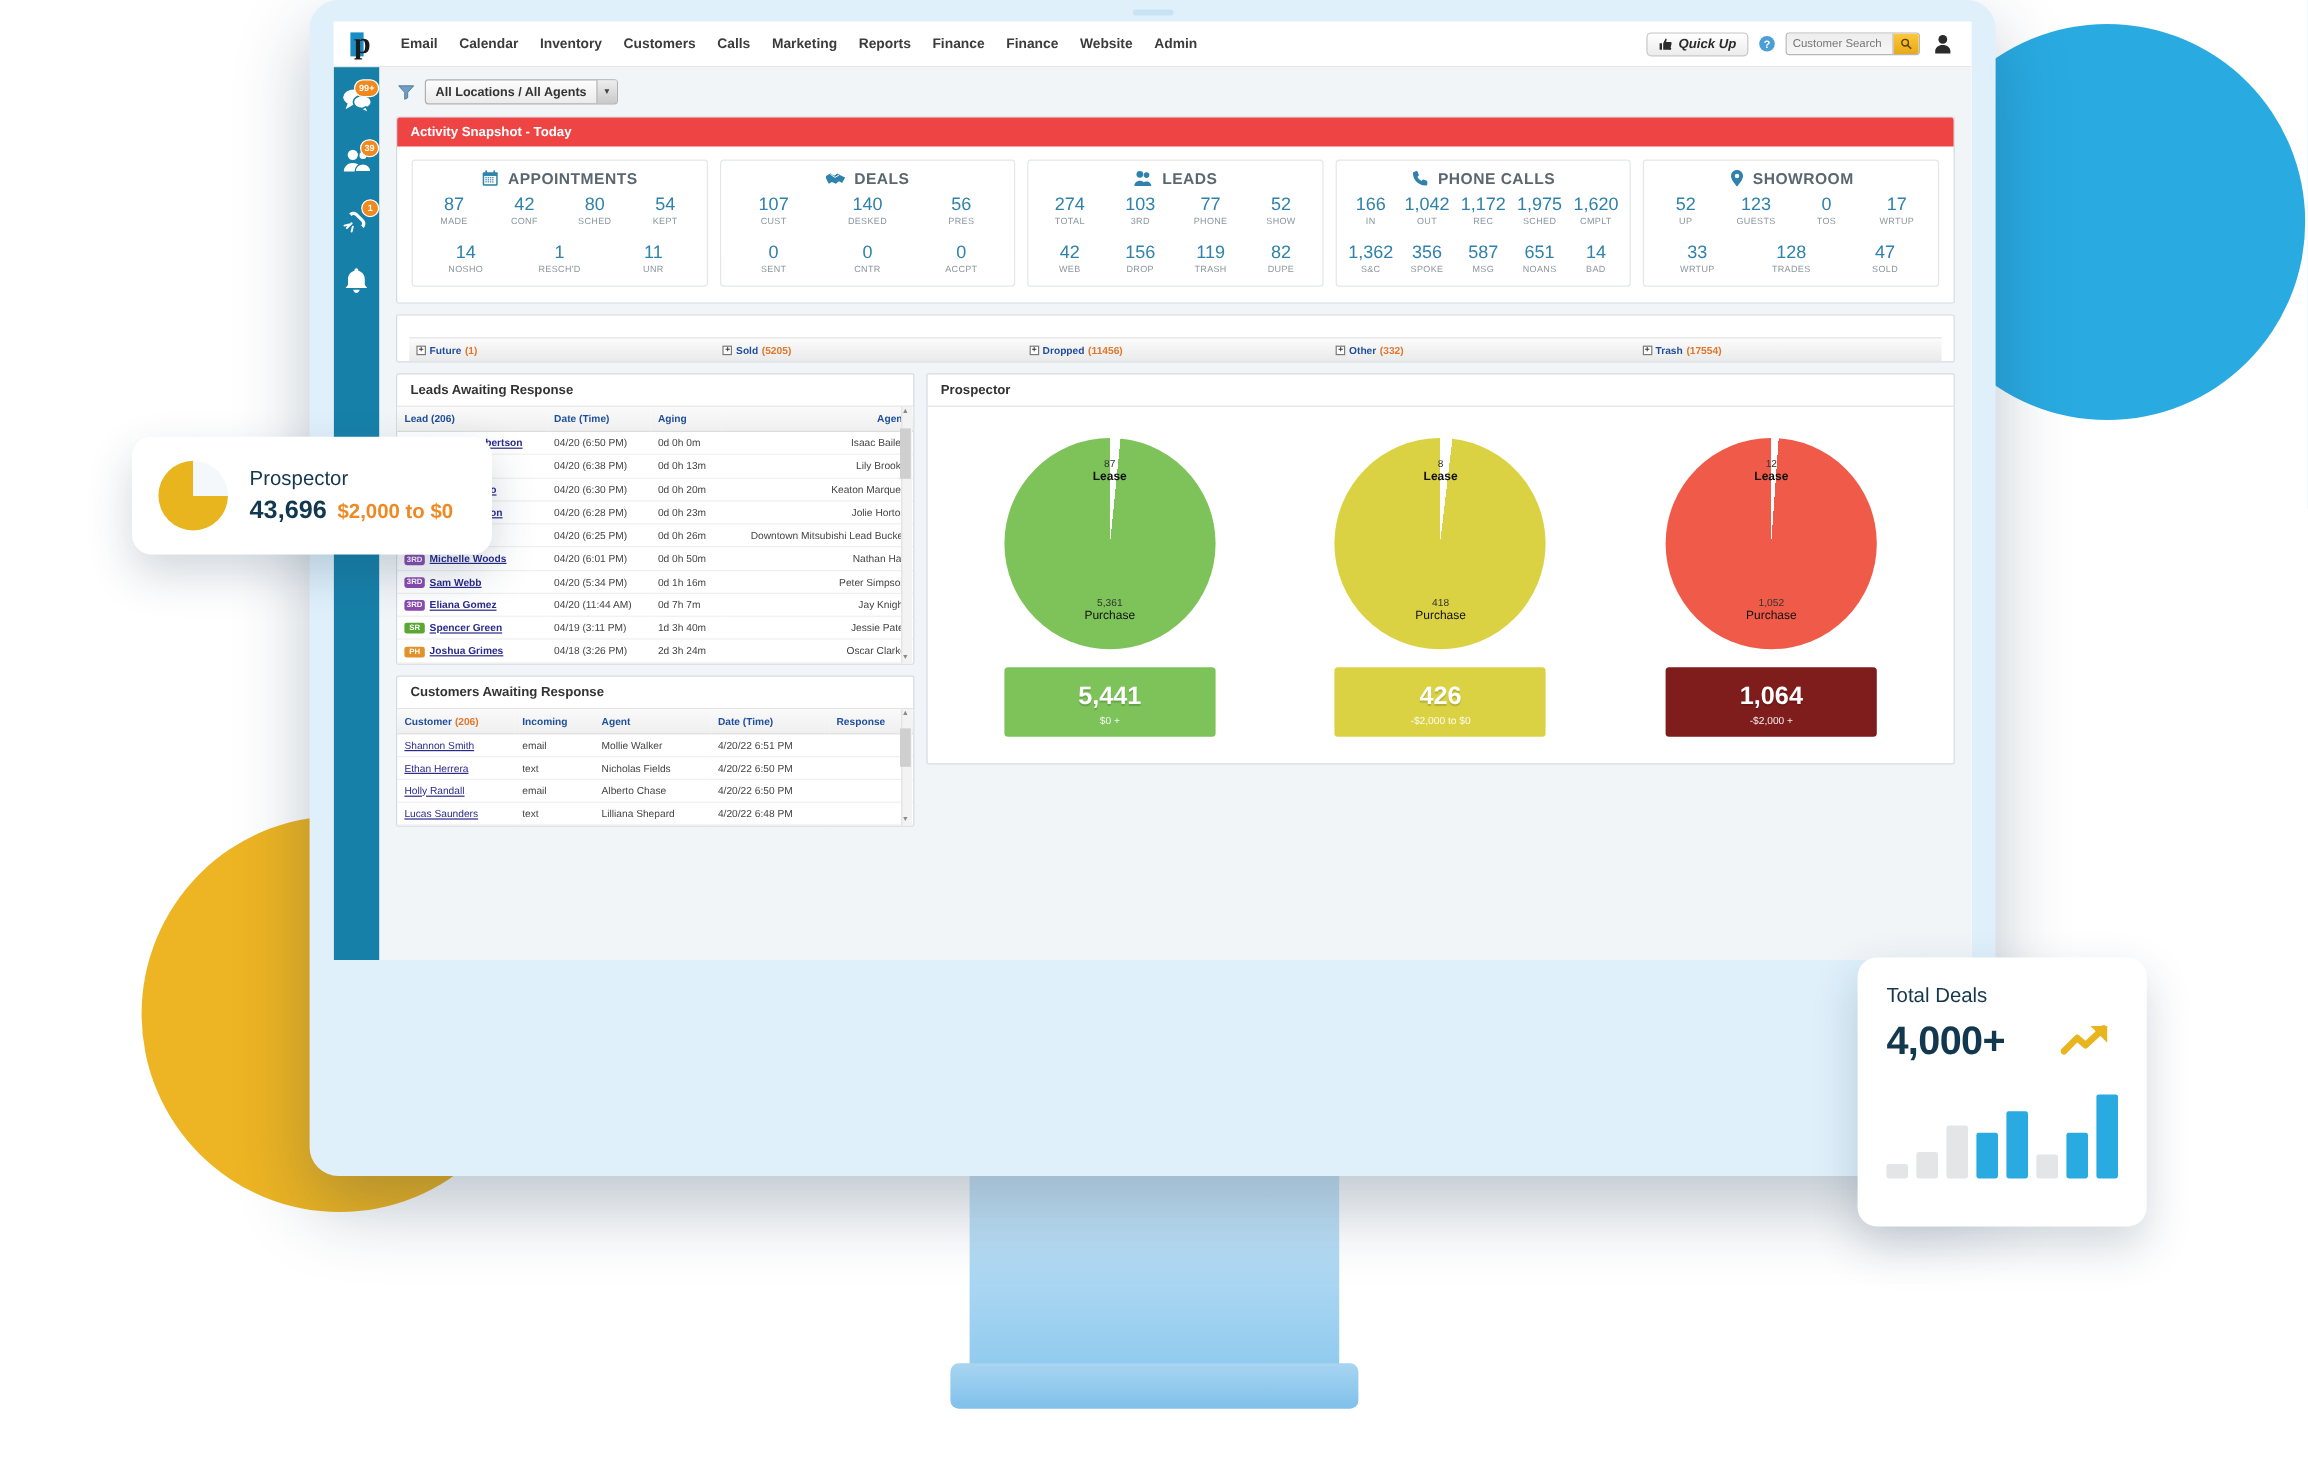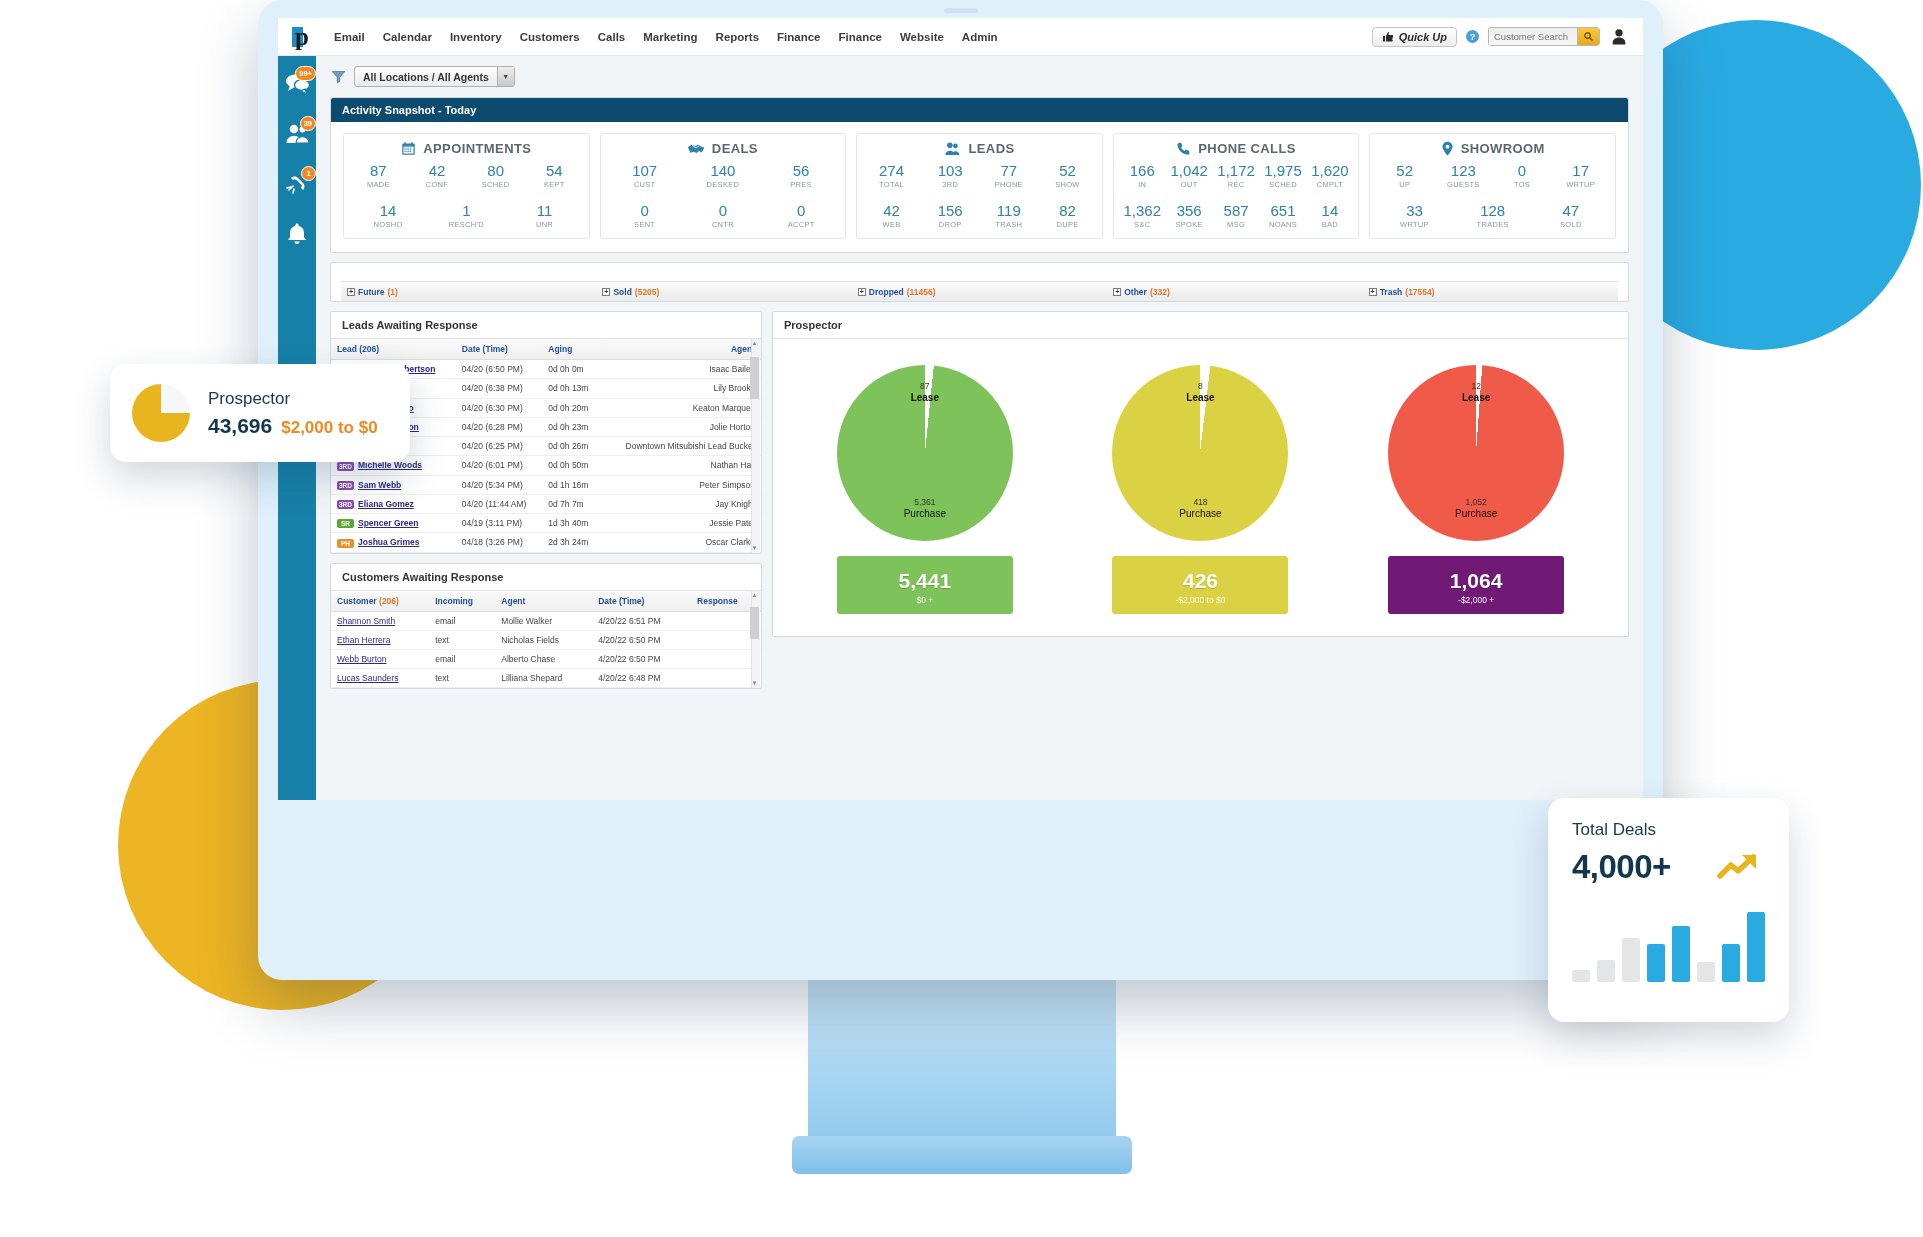--- a/index.html
+++ b/index.html
@@ -109,21 +109,21 @@
   .loc-select span { font-size:10.5px; font-weight:700; color:#333; padding:0 8px; }
   .loc-caret {
     width:17px; height:19px; background:linear-gradient(180deg,#eee,#c9c9c9);
     border-left:1px solid #b0b0b0; display:flex; align-items:center; justify-content:center;
     font-size:7px; color:#444;
   }
 
   
   .panel { background:#fff; border:1px solid #d3dbe2; border-radius:2px; margin-bottom:9px; }
   .panel-head-blue {
-    background:#0c4a6e; color:#fff; font-size:11px; font-weight:700;
+    background:#ef4444; color:#fff; font-size:11px; font-weight:700;
     padding:6px 11px; border-radius:2px 2px 0 0;
   }
   .panel-head-plain {
     color:#333; font-size:11px; font-weight:700;
     padding:7px 11px; border-bottom:1px solid #e3e3e3;
   }
 
   
   .snap-body { display:flex; gap:10px; padding:11px 12px 13px 12px; }
   .snap-card {
@@ -724,21 +724,21 @@
                         <td></td>
                       </tr>
                       <tr>
                         <td><a class="lead-link" style="font-weight:400">Ethan Herrera</a></td>
                         <td>text</td>
                         <td>Nicholas Fields</td>
                         <td>4/20/22 6:50 PM</td>
                         <td></td>
                       </tr>
                       <tr>
-                        <td><a class="lead-link" style="font-weight:400">Webb Burton</a></td>
+                        <td><a class="lead-link" style="font-weight:400">Holly Randall</a></td>
                         <td>email</td>
                         <td>Alberto Chase</td>
                         <td>4/20/22 6:50 PM</td>
                         <td></td>
                       </tr>
                       <tr>
                         <td><a class="lead-link" style="font-weight:400">Lucas Saunders</a></td>
                         <td>text</td>
                         <td>Lilliana Shepard</td>
                         <td>4/20/22 6:48 PM</td>
@@ -781,21 +781,21 @@
                       <div class="big">426</div>
                       <div class="sub">-$2,000 to $0</div>
                     </div>
                   </div>
                   <div class="pros-col">
                     <div class="pie-wrap">
                       <div class="pie" style="background:conic-gradient(#ffffff 0deg 4.06deg, #f05a48 4.06deg 360deg)"></div>
                       <div class="pie-lease">12<b>Lease</b></div>
                       <div class="pie-purch">1,052<b>Purchase</b></div>
                     </div>
-                    <div class="pros-total" style="background:#701a75">
+                    <div class="pros-total" style="background:#7f1d1d">
                       <div class="big">1,064</div>
                       <div class="sub">-$2,000 +</div>
                     </div>
                   </div>
                 </div>
             </div>
           </div>
 
         </div>
 

